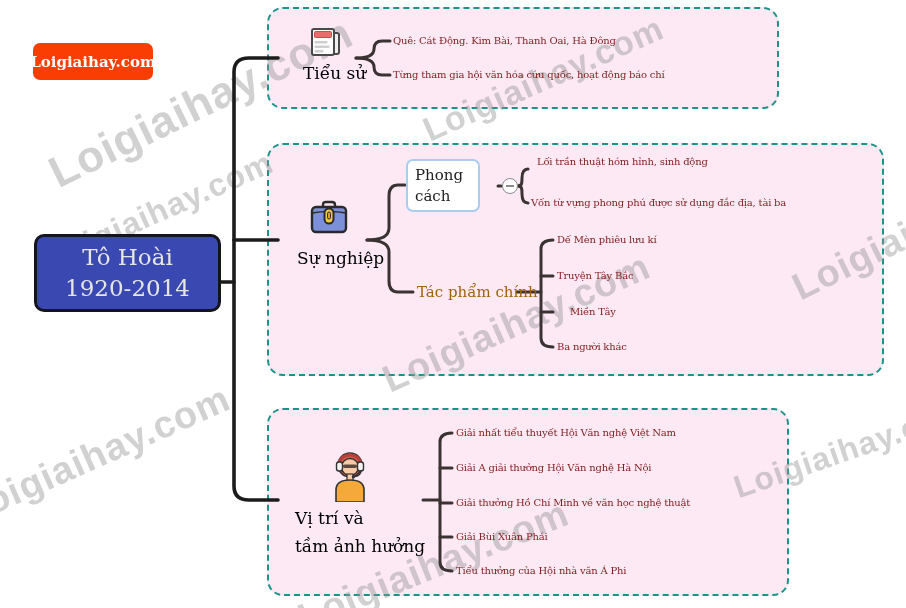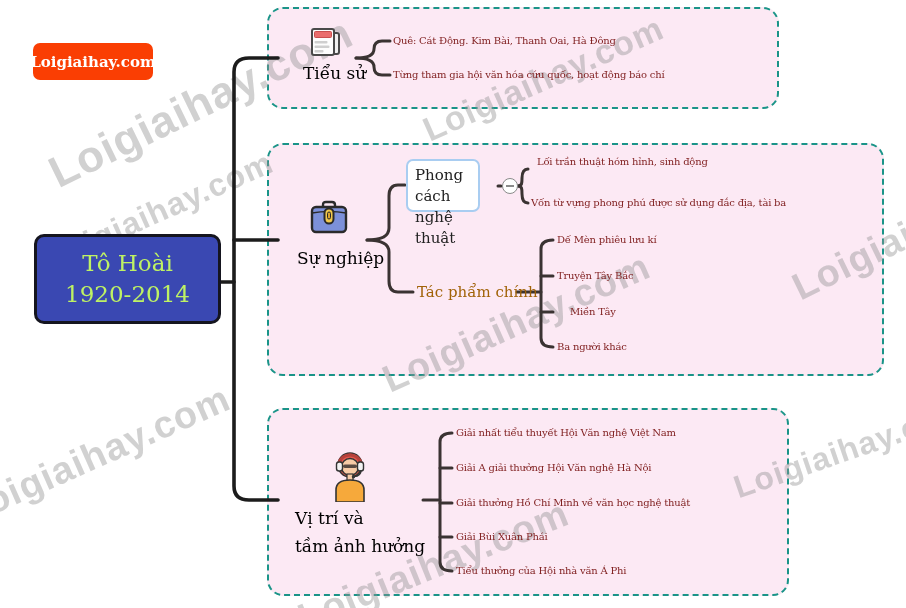--- a/index.html
+++ b/index.html
@@ -13,22 +13,22 @@
   #wires{position:absolute;left:0;top:0;z-index:3;pointer-events:none;}
   .node,.item,.blabel,.sublabel{position:absolute;z-index:4;white-space:nowrap;}
   .item{font-size:10px;color:#7f1d1d;letter-spacing:-0.2px;line-height:20px;}
   .blabel{color:#000000;font-size:17px;line-height:26px;}
   .icon{position:absolute;z-index:4;}
   
   #logo{position:absolute;left:33px;top:43px;width:120px;height:37px;background:#fa3e03;
         border-radius:7px;color:#fff;font-size:15px;font-weight:bold;display:flex;
         align-items:center;justify-content:center;z-index:5;}
   
-  #root-node{position:absolute;left:34px;top:234px;width:187px;height:90px;background:#3a48b2;
-        border:3px solid #15151f;border-radius:10px;box-sizing:border-box;color:#bef264;
+  #root-node{position:absolute;left:34px;top:234px;width:187px;height:78px;background:#3a48b2;
+        border:3px solid #15151f;border-radius:10px;box-sizing:border-box;color:#e5e5e5;
         display:flex;flex-direction:column;align-items:center;justify-content:center;
         font-size:23px;line-height:31px;z-index:5;}
   
   #style-box{position:absolute;left:406px;top:159px;width:74px;height:53px;box-sizing:border-box;
         background:#fff;border:2px solid #a9cdf1;border-radius:7px;color:#222;font-size:15px;
         line-height:21px;padding:4px 0 0 7px;z-index:4;}
   #tacpham-label{position:absolute;left:417px;top:283px;font-size:15px;color:#a16207;z-index:4;}
   
   #collapse-btn{position:absolute;left:502px;top:178px;width:16px;height:16px;box-sizing:border-box;
         background:#fff;border:1.5px solid #8a8a8a;border-radius:50%;display:flex;
@@ -115,21 +115,20 @@
       <rect x="14.5" y="8.5" width="9" height="15" rx="4.5" fill="#f2c94c" stroke="#2a2a2a" stroke-width="2"></rect>
       <rect x="17.5" y="12" width="3" height="7" rx="1.5" fill="#d9a32e" stroke="#2a2a2a"></rect>
     </svg>
   </span>
   <div class="blabel" style="left:297px;top:245px;">
     <div>Sự nghiệp</div>
   </div>
 
   <div id="style-box">
     <div>Phong cách</div>
-    <div>nghệ thuật</div>
   </div>
   <div id="collapse-btn">
     <div class="bar"></div>
   </div>
   <div class="item" style="left:531px;top:152px;margin-left:6px;">Lối trần thuật hóm hỉnh, sinh động</div>
   <div class="item" style="left:531px;top:193px;">Vốn từ vựng phong phú được sử dụng đắc địa, tài ba</div>
 
   <div id="tacpham-label">Tác phẩm chính</div>
   <div class="item" style="left:557px;top:230px;">Dế Mèn phiêu lưu kí</div>
   <div class="item" style="left:557px;top:266px;">Truyện Tây Bắc</div>

